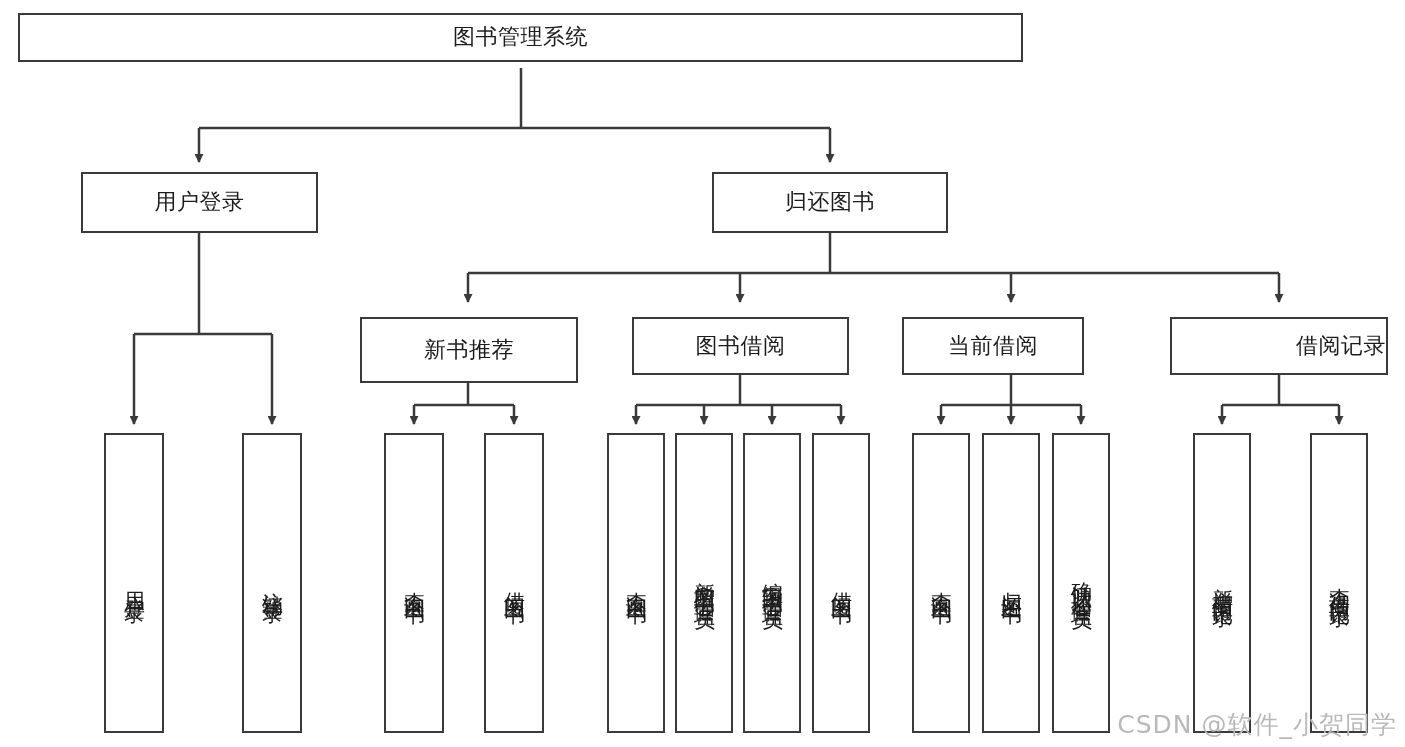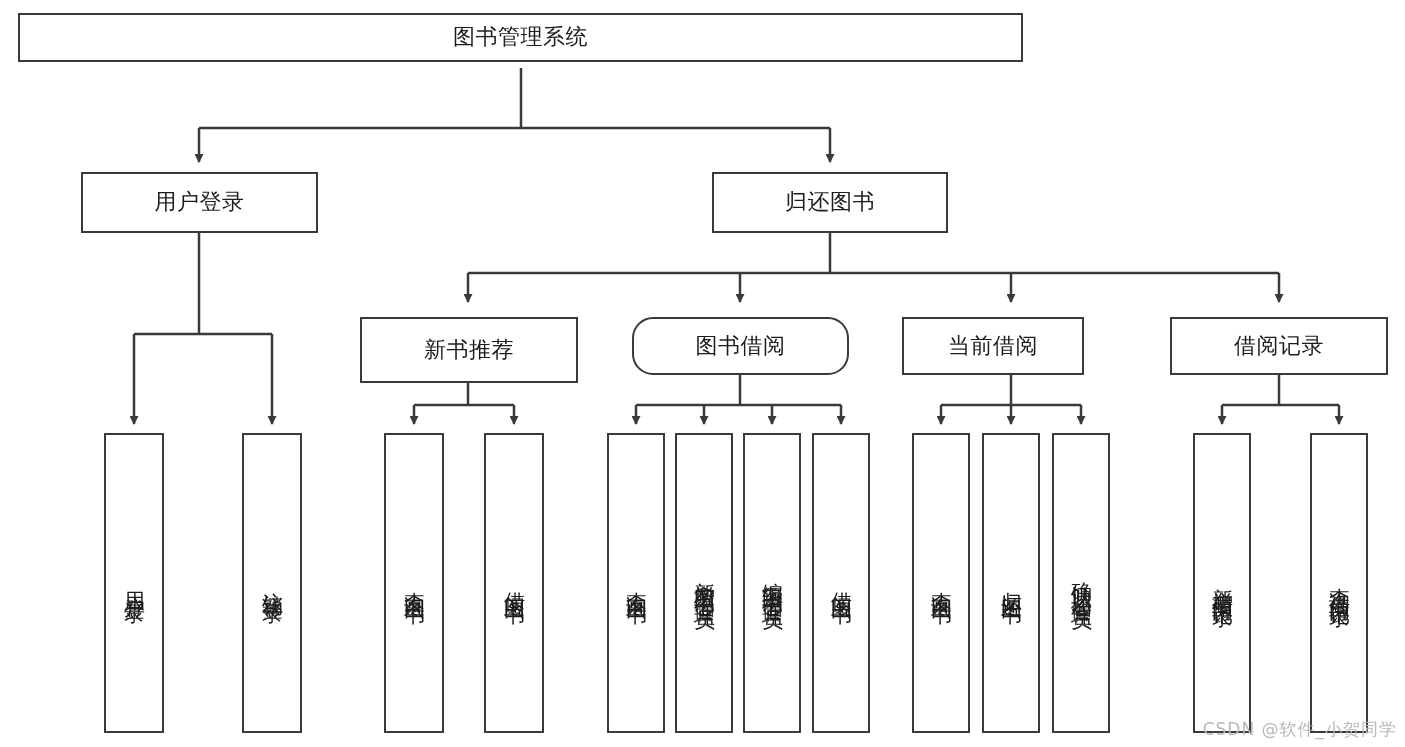--- a/index.html
+++ b/index.html
@@ -64,21 +64,21 @@
     display: flex;
     align-items: center;
     justify-content: center;
     width: 100%;
     height: 100%;
   }
   #watermark {
     position: absolute;
     right: 8px;
     bottom: 6px;
-    font-size: 17px;
+    font-size: 25px;
     color: #b9b9b9;
     letter-spacing: 1px;
     white-space: nowrap;
     pointer-events: none;
   }
 </style>
 </head>
 <body>
 
 <div id="diagram-root">
@@ -140,27 +140,27 @@
   <div class="node-box" style="left:81px; top:172px; width:237px; height:61px;">
     <span class="node-label-h">用户登录</span>
   </div>
   <div class="node-box" style="left:712px; top:172px; width:236px; height:61px;">
     <span class="node-label-h">归还图书</span>
   </div>
 
   <div class="node-box" style="left:360px; top:317px; width:218px; height:66px;">
     <span class="node-label-h">新书推荐</span>
   </div>
-  <div class="node-box" style="left:632px; top:317px; width:217px; height:58px;border-radius:21px;">
+  <div class="node-box" style="left:632px; top:317px; width:217px; height:58px;">
     <span class="node-label-h">图书借阅</span>
   </div>
   <div class="node-box" style="left:902px; top:317px; width:182px; height:58px;">
     <span class="node-label-h">当前借阅</span>
   </div>
-  <div class="node-box" style="left:1170px; top:317px; width:218px; height:58px;">
+  <div class="node-box" style="left:1170px; top:317px; width:218px; height:58px;justify-content:flex-end;">
     <span class="node-label-h">借阅记录</span>
   </div>
 
   <div class="leaf-box" style="left:104px; top:433px; width:60px; height:300px;">
     <span class="leaf-inner">
       <span class="leaf-label">用户登录</span>
     </span>
   </div>
   <div class="leaf-box" style="left:242px; top:433px; width:60px; height:300px;">
     <span class="leaf-inner">

